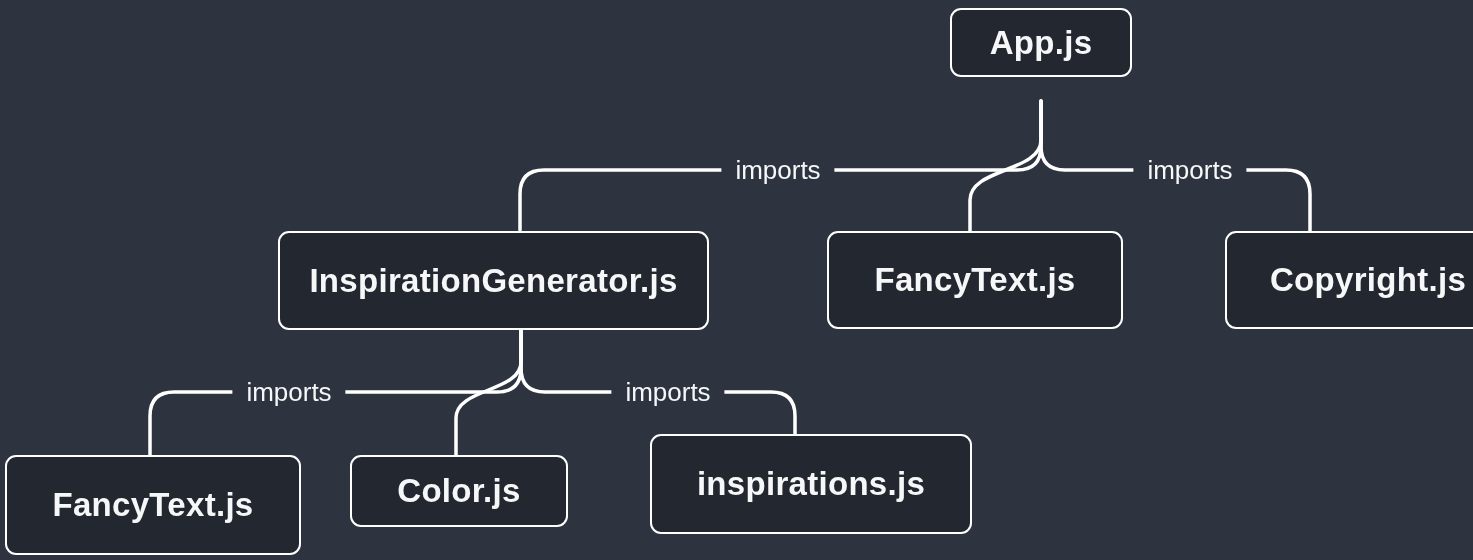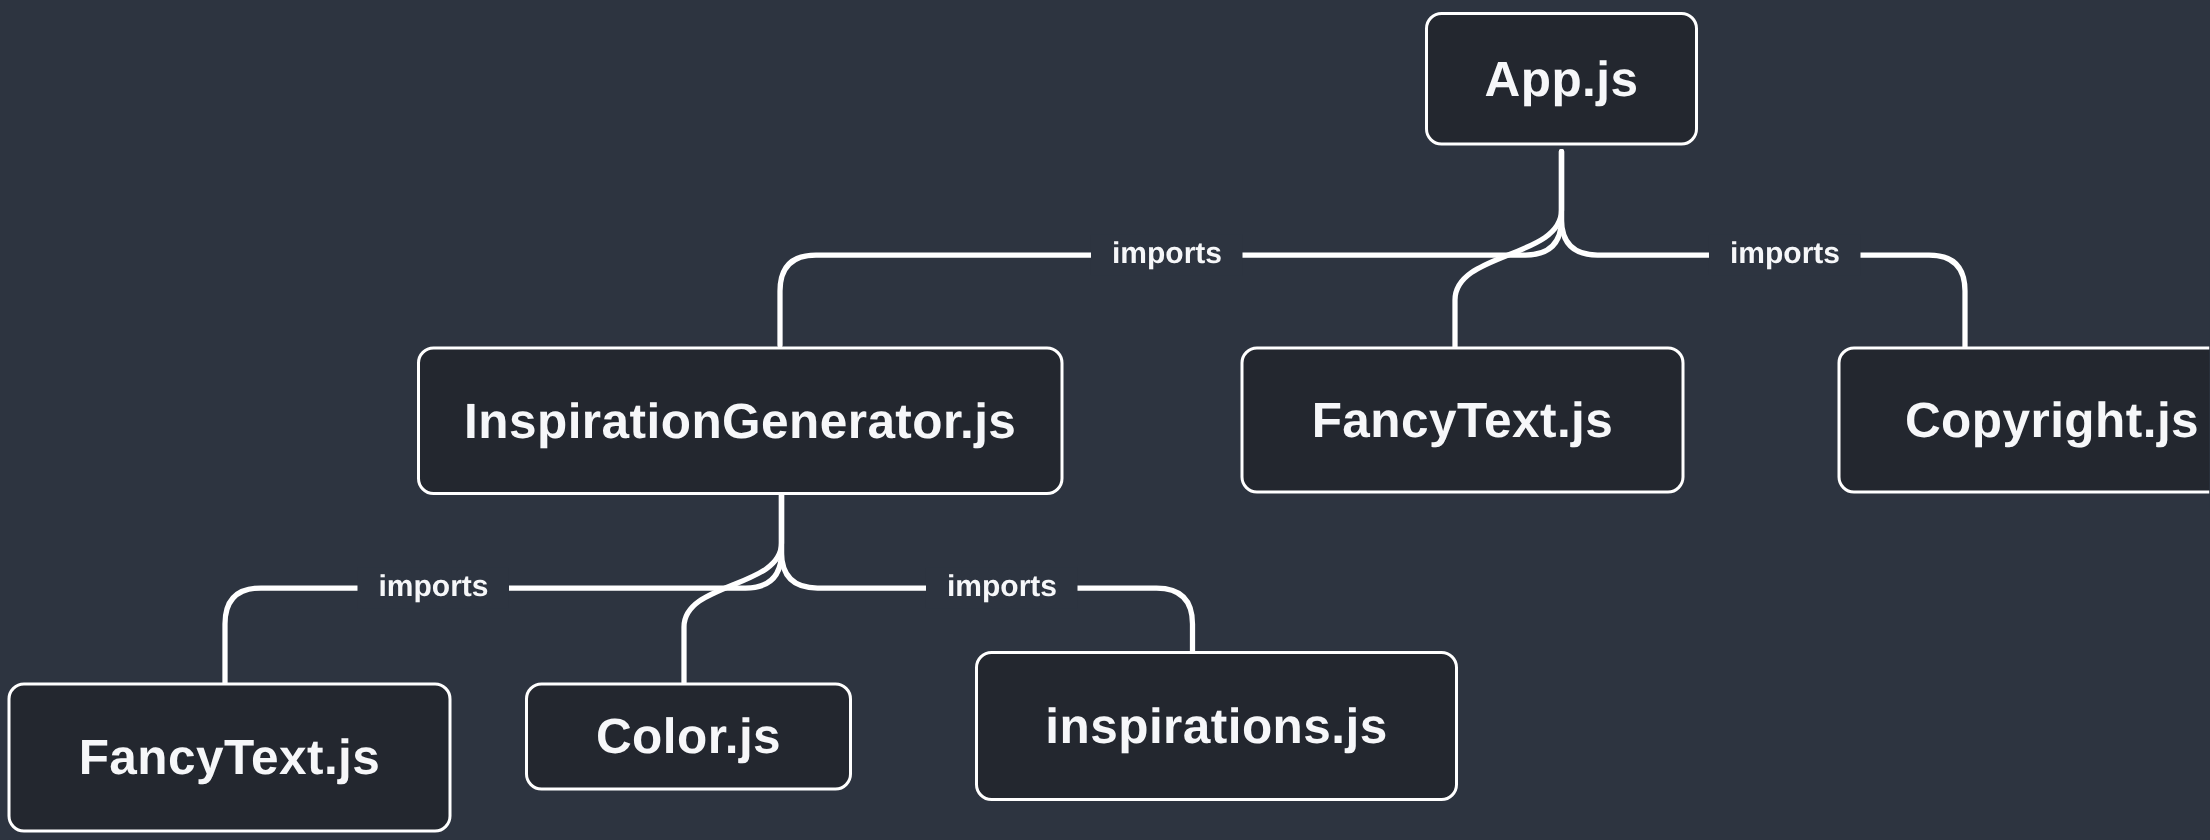--- a/index.html
+++ b/index.html
@@ -45,22 +45,22 @@
     font-size:33px;
     font-weight:600;
     letter-spacing:0.3px;
     white-space:nowrap;
   }
   .edge-label{
     position:absolute;
     transform:translate(-50%,-50%);
     background:var(--bg);
     color:var(--text);
-    font-size:20px;
-    font-weight:700;
+    font-size:26px;
+    font-weight:400;
     padding:2px 14px;
     white-space:nowrap;
   }
 </style>
 </head>
 <body>
 
 <div class="canvas">
 
   <svg class="wires" viewBox="0 0 1473 560">
@@ -76,21 +76,21 @@
     <path d="M 521 330 L 521 362 C 521 392 456 388 456 418 L 456 455"></path>
 
     <path d="M 521 330 L 521 368 Q 521 392 545 392 L 771 392 Q 795 392 795 416 L 795 455"></path>
   </svg>
 
   <div class="edge-label" style="left:778px; top:170px;">imports</div>
   <div class="edge-label" style="left:1190px; top:170px;">imports</div>
   <div class="edge-label" style="left:289px; top:392px;">imports</div>
   <div class="edge-label" style="left:668px; top:392px;">imports</div>
 
-  <div class="node" style="left:950px; top:8px; width:182px; height:89px;">
+  <div class="node" style="left:950px; top:8px; width:182px; height:69px;">
     <span>App.js</span>
   </div>
 
   <div class="node" style="left:278px; top:231px; width:431px; height:99px;">
     <span>InspirationGenerator.js</span>
   </div>
 
   <div class="node" style="left:827px; top:231px; width:296px; height:98px;">
     <span>FancyText.js</span>
   </div>

